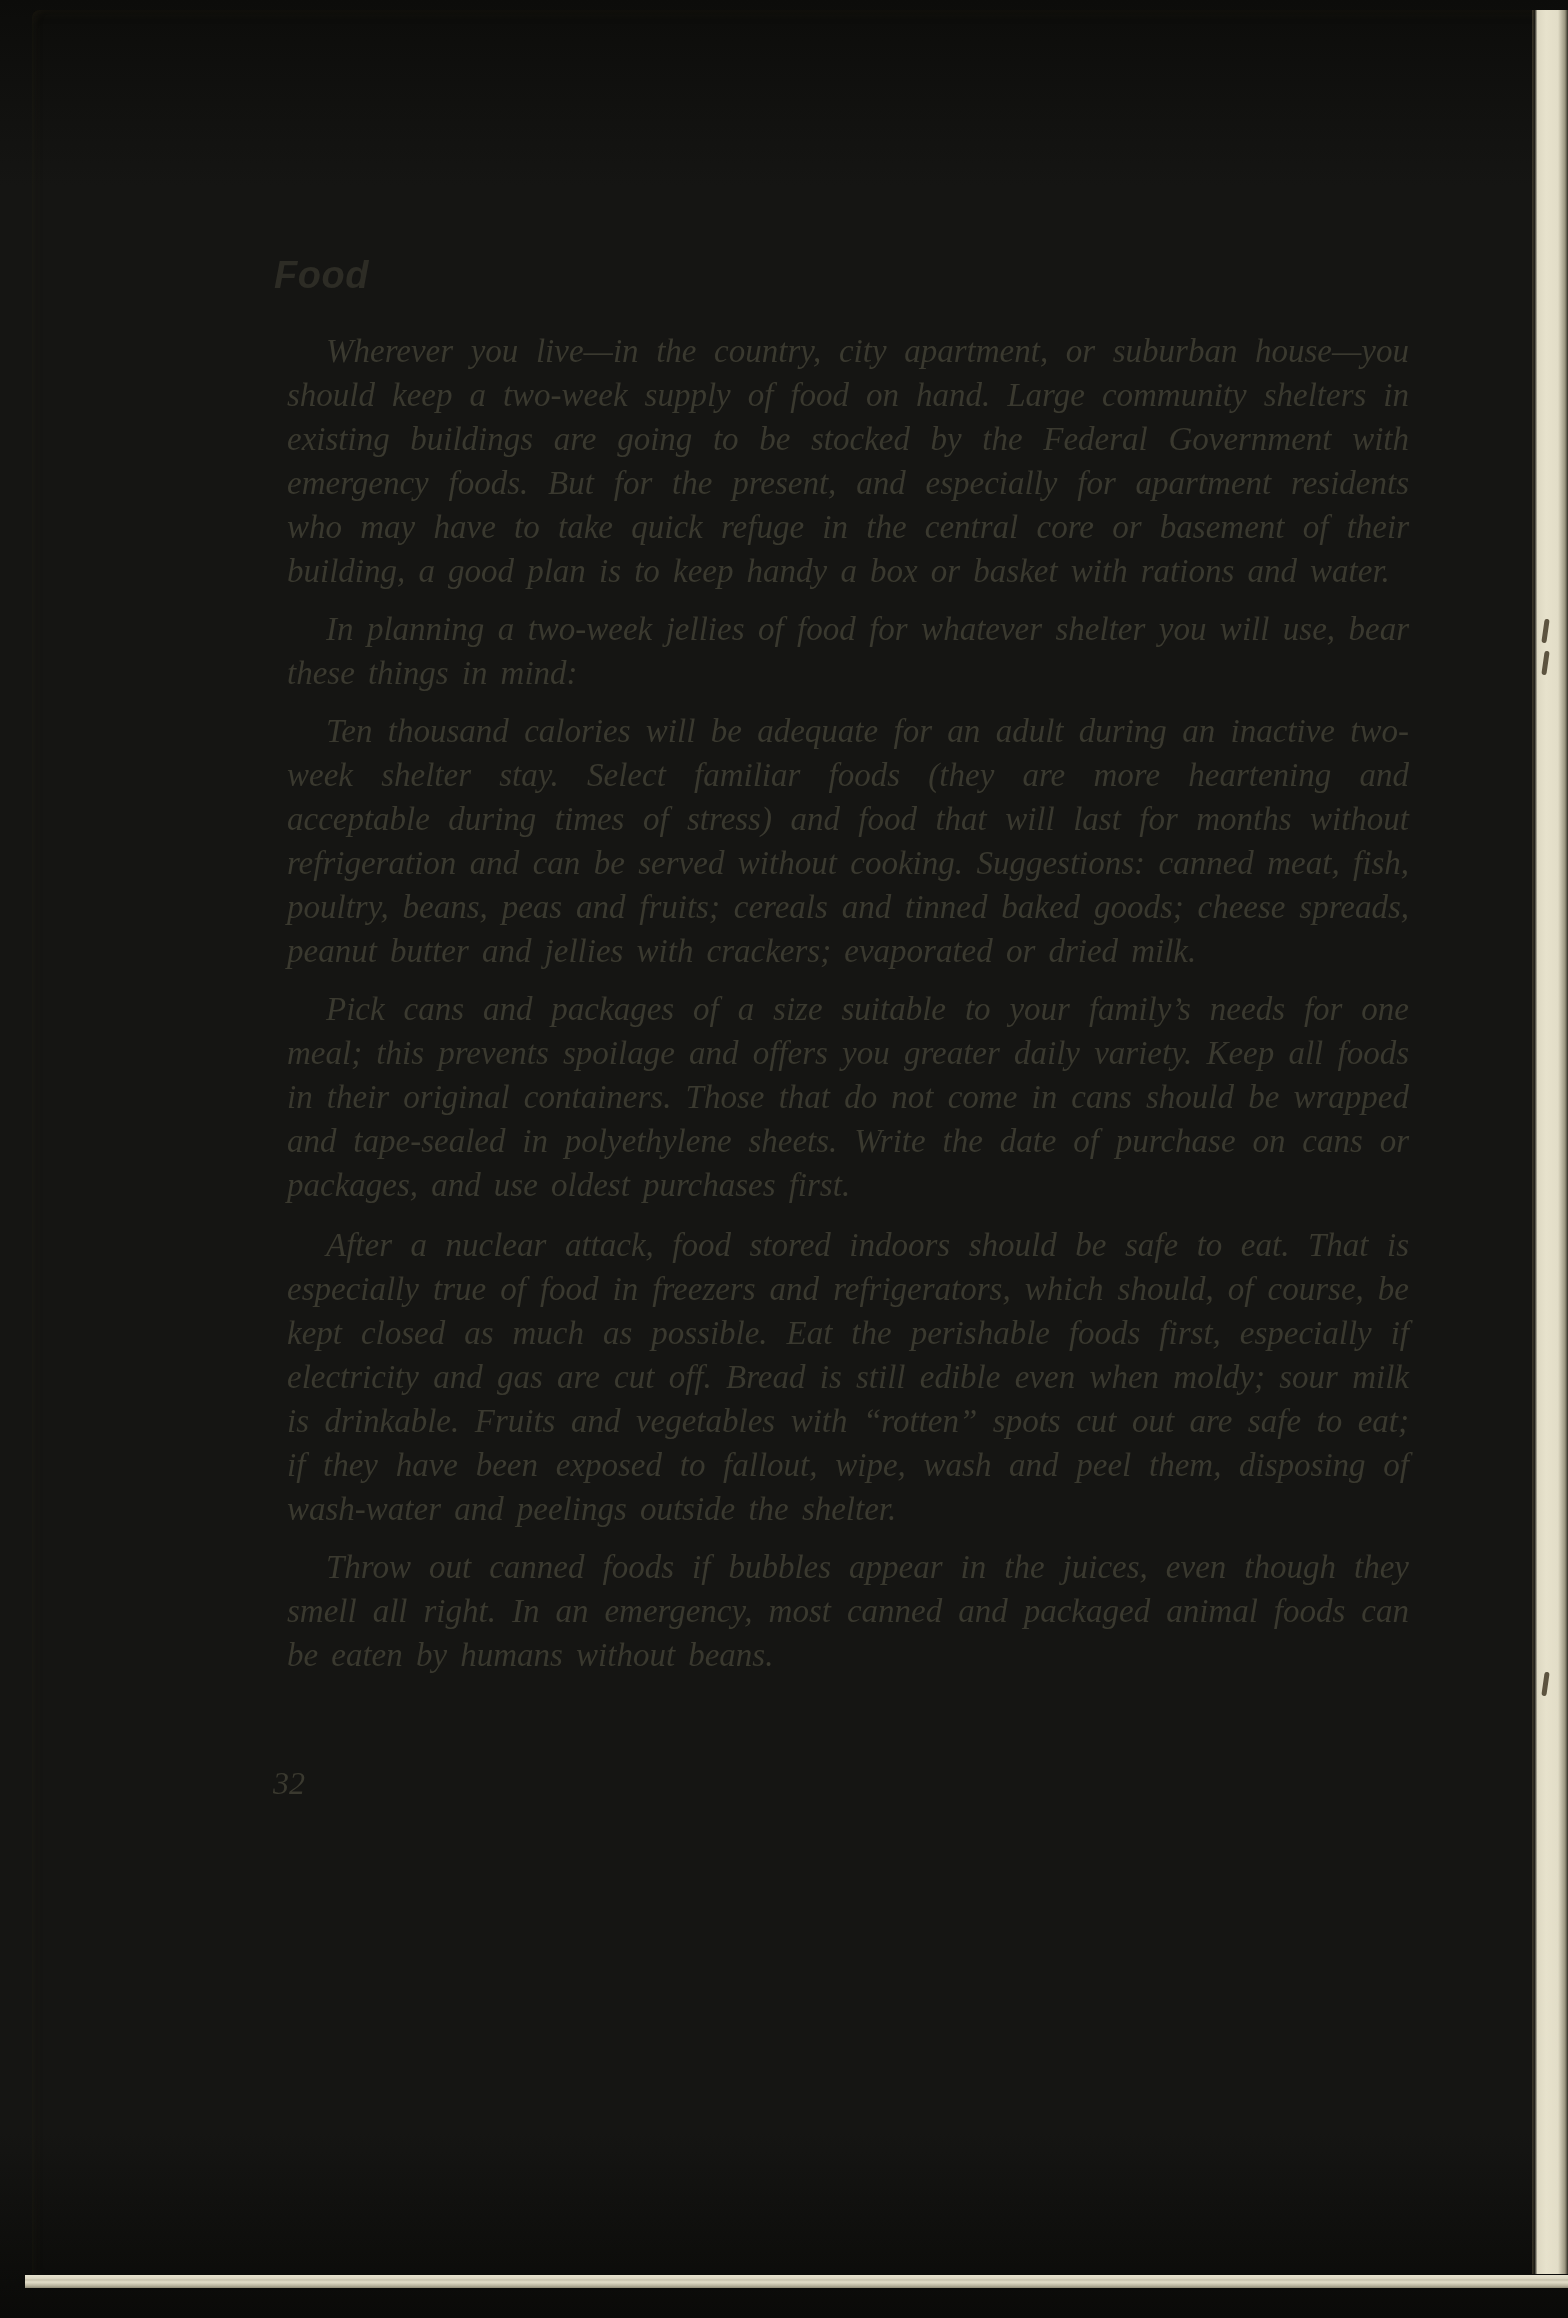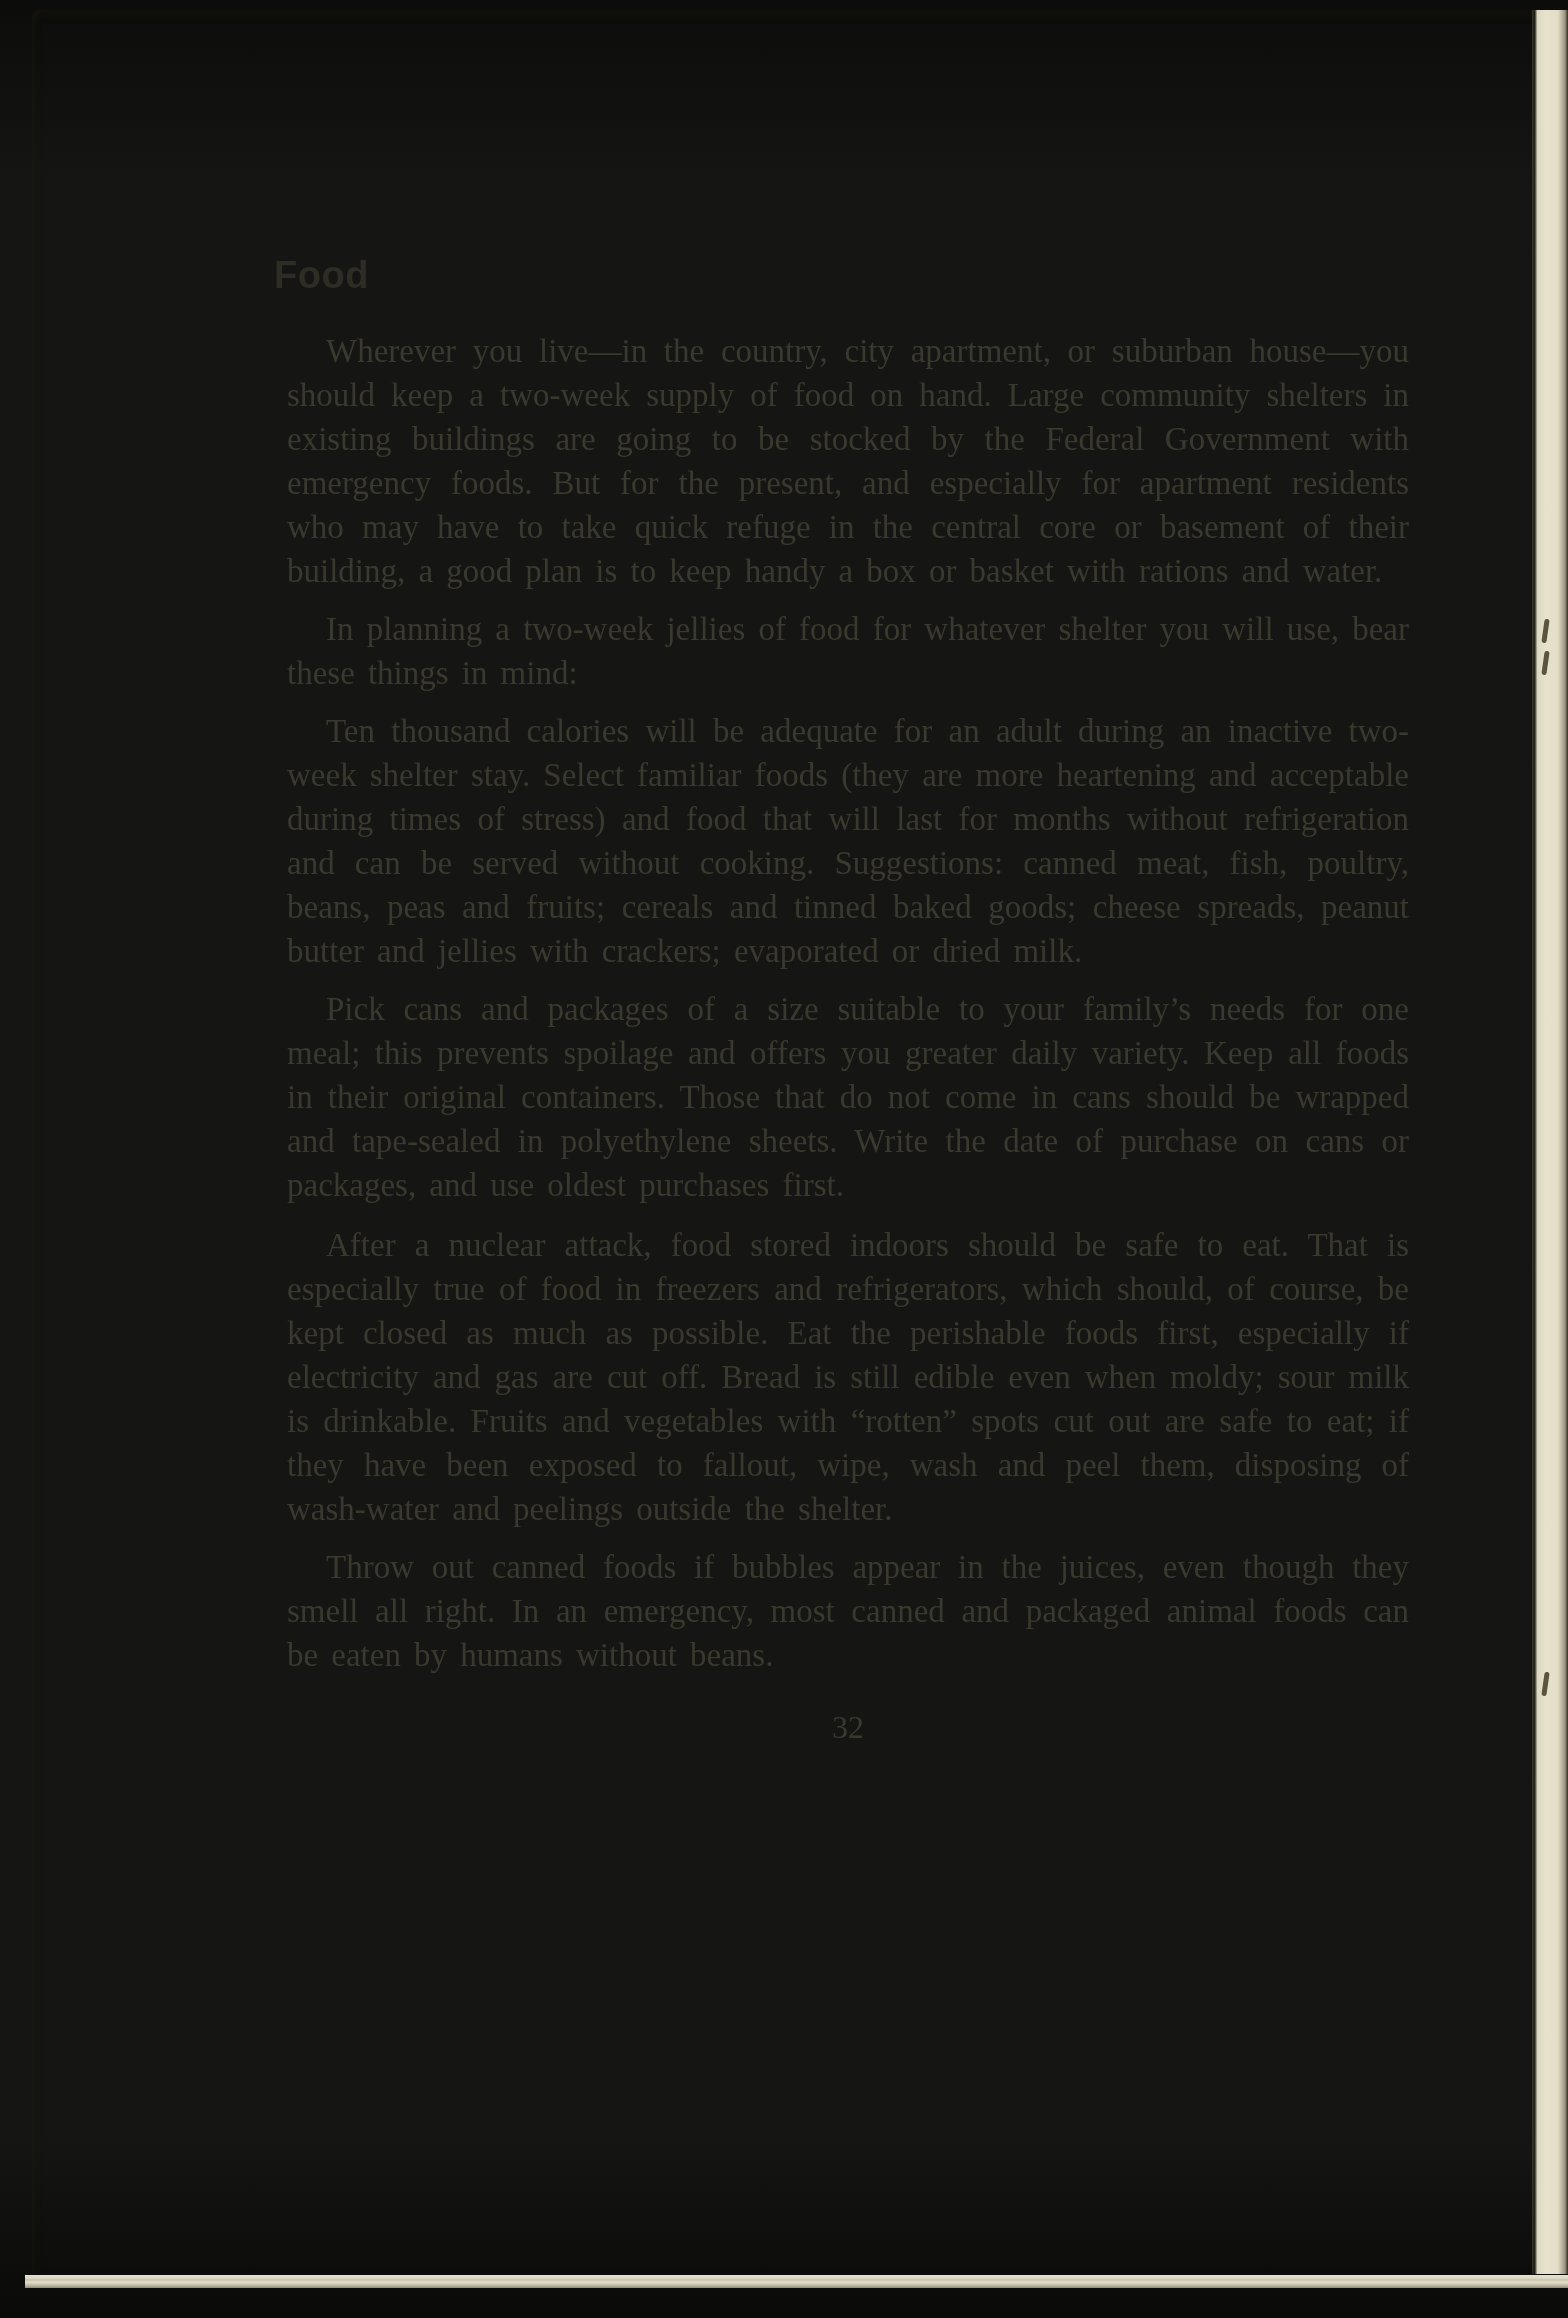--- a/index.html
+++ b/index.html
@@ -10,20 +10,21 @@
     background: #121210;
     overflow: hidden;
     font-family: "Liberation Serif", "DejaVu Serif", serif;
   }
   .scene {
     position: absolute;
     inset: 0;
     background:
       linear-gradient(180deg, #0c0c0a 0%, #151513 8%, #151513 92%, #0a0a08 100%),
       #121210;
+    font-style: italic;
   }
   
   .left-edges {
     position: absolute;
     left: 14px;
     top: 14px;
     bottom: 42px;
     width: 52px;
     border-top-left-radius: 8.7px;
     border-bottom-left-radius: 3.3px;
@@ -108,22 +109,21 @@
     margin: 14px;
     text-indent: 39px;
     font-size: 33px;
     line-height: 44px;
     word-spacing: 4.9px;
     text-align: justify;
     color: #3a392f;
   }
   .gap-top { margin-top: 16.3px; }
   .page-number {
-    margin-top: 32px;
-    text-align: center;
+    margin-top: 88px;
     font-size: 32px;
     color: #3a392f;
   }
 </style>
 </head>
 <body>
 
 <div class="scene">
 
   <div class="left-edges"></div>

